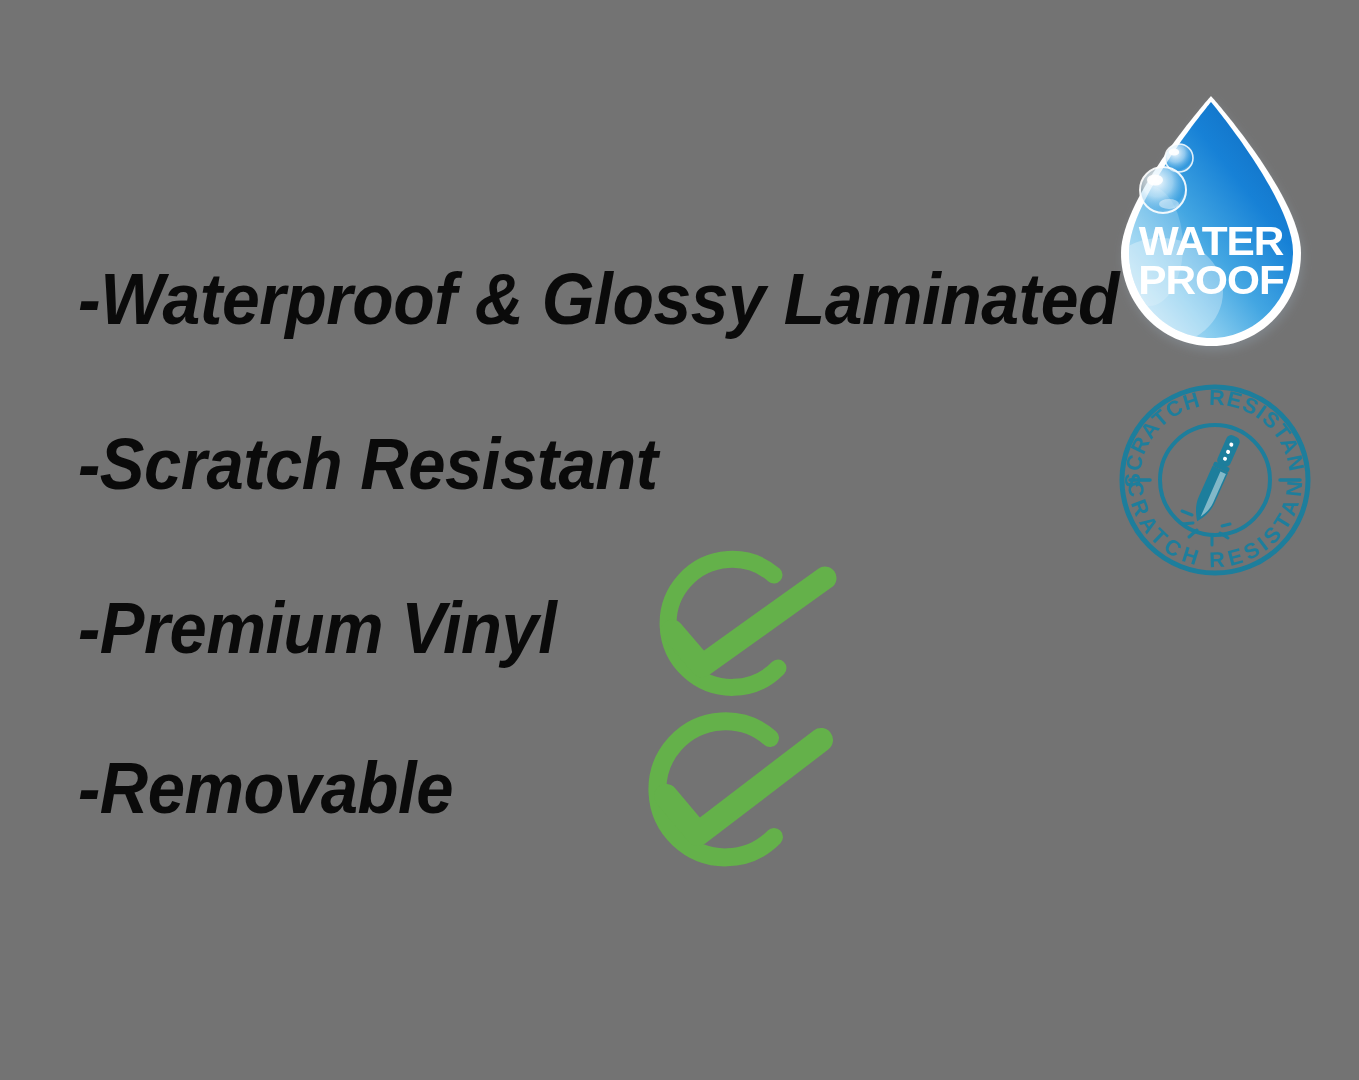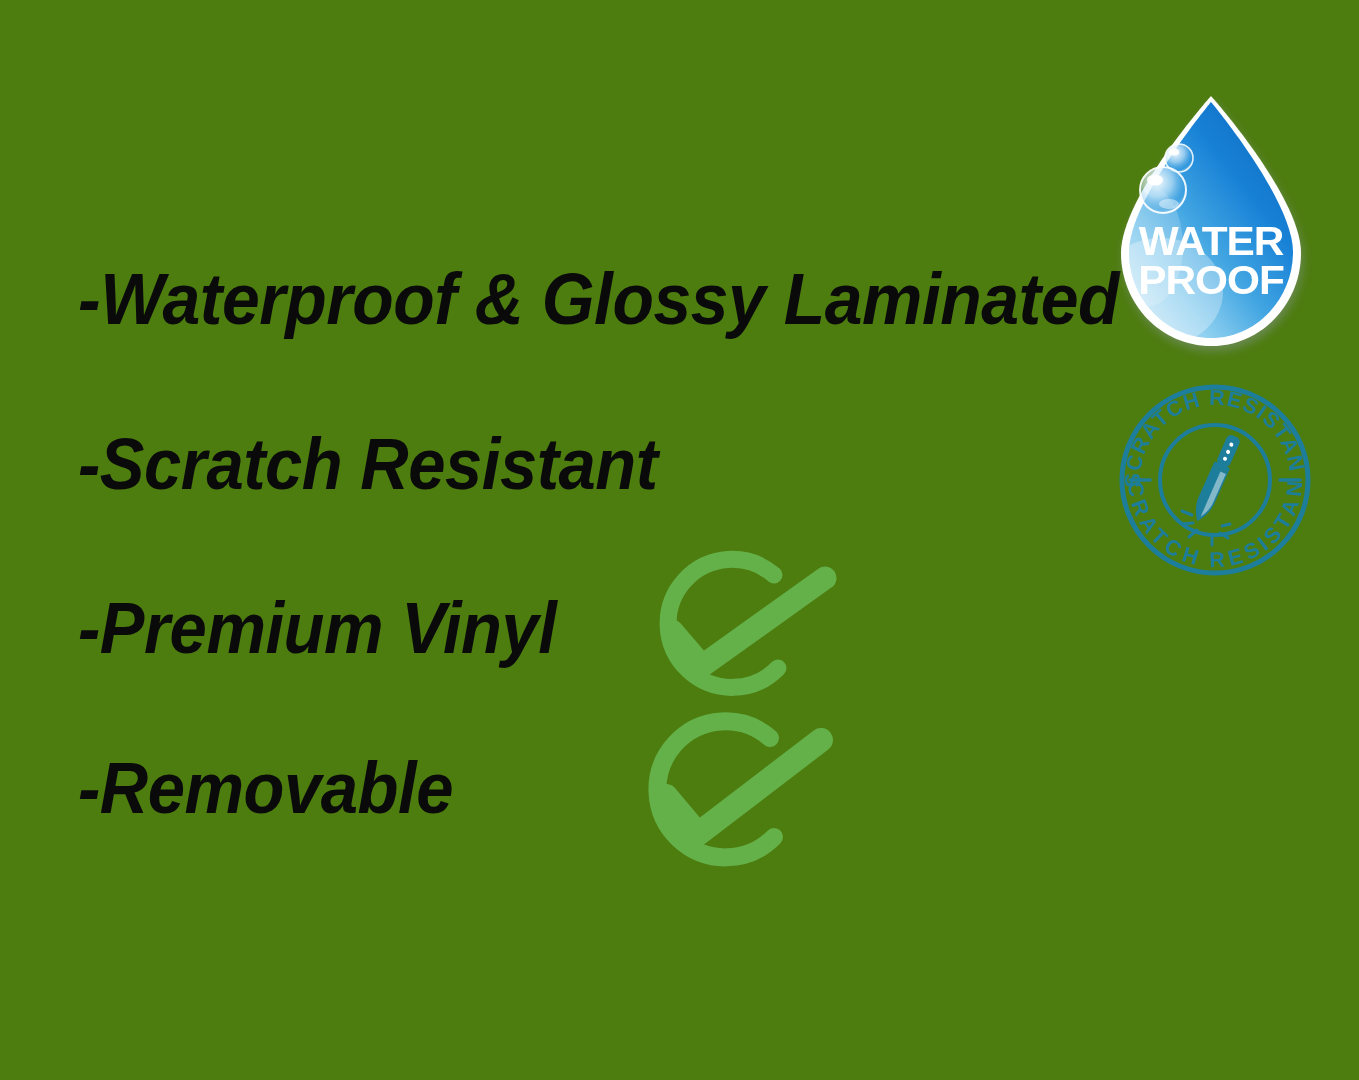--- a/index.html
+++ b/index.html
@@ -7,21 +7,21 @@
     padding: 0;
     background: #ffffff;
   }
   body {
     font-family: "Liberation Sans", sans-serif;
   }
   #stage {
     position: relative;
     width: 1359px;
     height: 1080px;
-    background: #4d7c0f;
+    background: #737373;
     overflow: hidden;
   }
 
   
   .feature-list {
     position: absolute;
     left: 0;
     top: 0;
     width: 1100px;
     height: 1080px;

